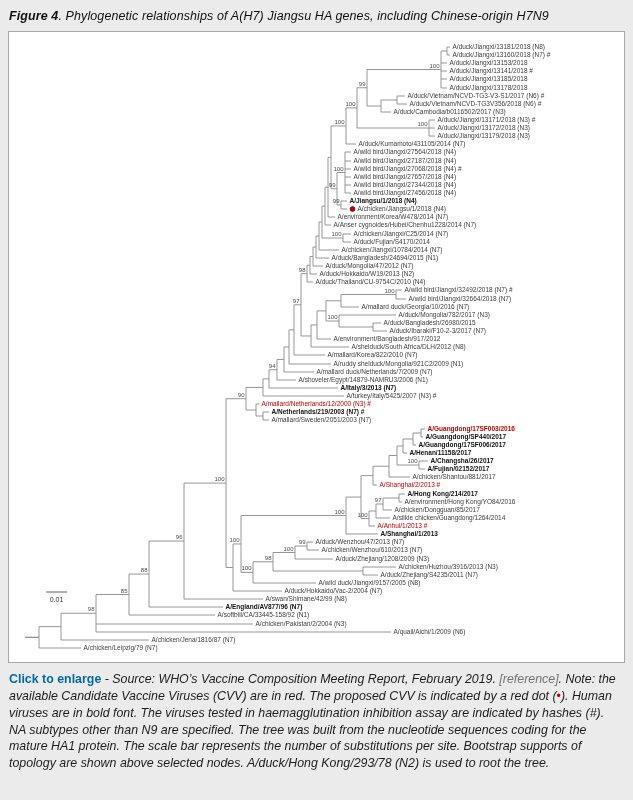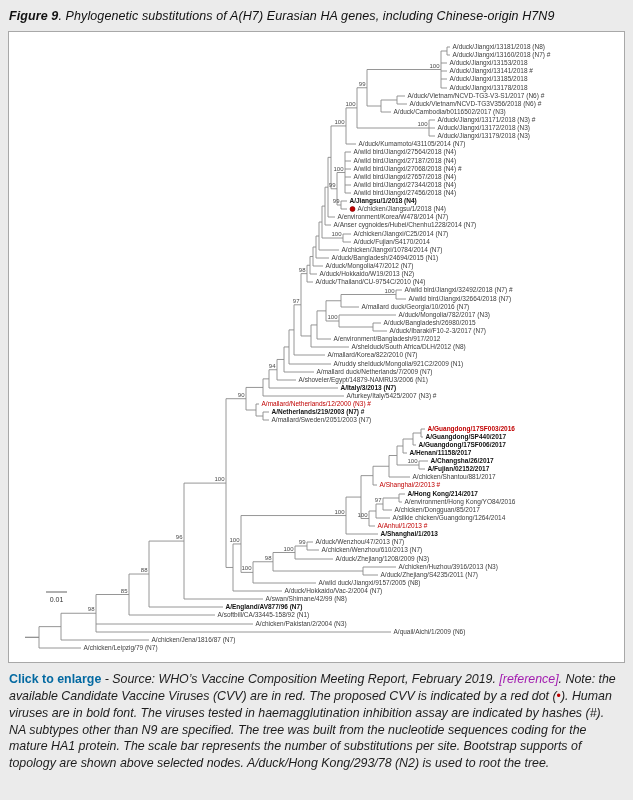--- a/index.html
+++ b/index.html
@@ -28,30 +28,30 @@
   .figure-box svg{display:block;}
   svg text{font-family:"Liberation Sans", sans-serif;}
   .caption{
     margin:8px 1px 0 1px;
     font-size:12.4px;
     line-height:1.36;
     font-style:italic;
     color:#1d1d1d;
   }
   .caption .cte{font-weight:bold;font-style:normal;color:#0369a1;cursor:pointer;}
-  .caption .ref{color:#a21caf;cursor:pointer;}
+  .caption .ref{color:#737373;cursor:pointer;}
   .caption .reddot{color:#c00000;font-style:normal;}
 </style>
 </head>
 <body>
 
 <div class="page">
 
   <div class="fig-title">
-    <b>Figure 9</b><span>. Phylogenetic substitutions of A(H7) Eurasian HA genes, including Chinese-origin H7N9</span>
+    <b>Figure 4</b><span>. Phylogenetic relationships of A(H7) Jiangsu HA genes, including Chinese-origin H7N9</span>
   </div>
 
   <div class="figure-box">
     <svg id="treesvg" width="615" height="630" viewBox="8 37 615 630" xmlns="http://www.w3.org/2000/svg">
         <style>
        .tn{font-size:6.5px;fill:#3d3d3d;}
        .tb{font-size:6.5px;fill:#111111;font-weight:bold;}
        .tr{font-size:6.5px;fill:#c00000;}
        .trb{font-size:6.5px;fill:#c00000;font-weight:bold;}
        .bs{font-size:6px;fill:#4a4a4a;}

